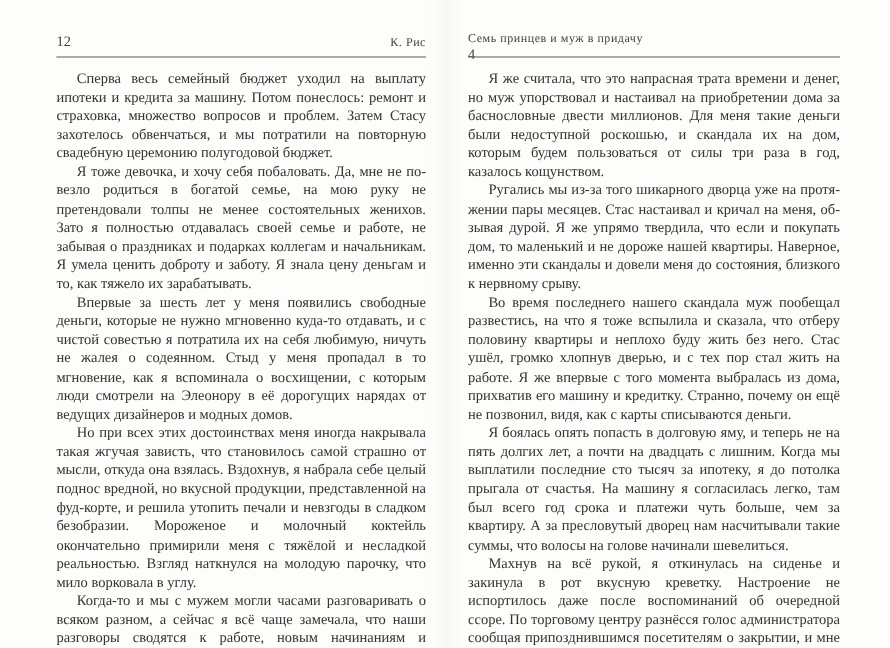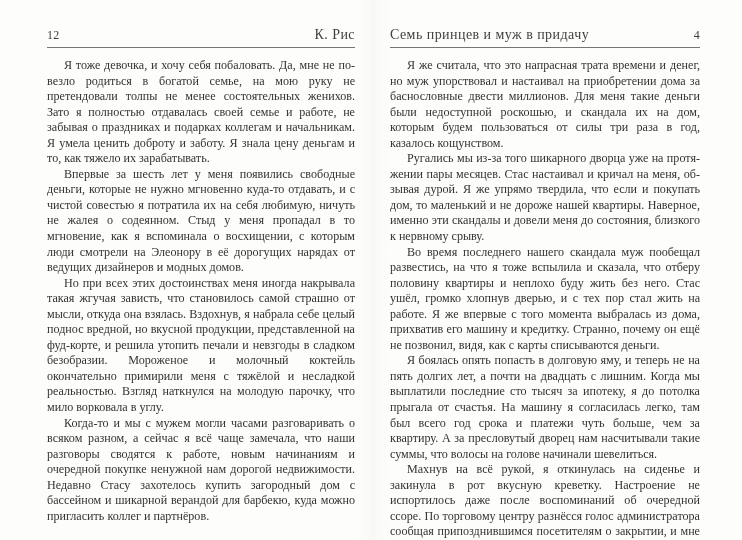--- a/index.html
+++ b/index.html
@@ -44,29 +44,29 @@
     top: 27px;
     height: 16px;
     display: flex;
     align-items: baseline;
     font-size: 11.5px;
     color: #4a4a48;
     letter-spacing: 0.35px;
     white-space: nowrap;
   }
   .page-left  .running-head { left: 47px; right: 16px; width: 308px; }
-  .page-right .running-head { left: 19px; right: 47px; width: 310px; }
+  .page-right .running-head { left: 19px; right: 47px; width: 310px; flex-direction: column; }
 
   .rh-folio {
     font-size: 12px;
     color: #3f3f3d;
     letter-spacing: 0.2px;
   }
   .rh-title {
-    font-size: 14px;
+    font-size: 10px;
     color: #42423f;
     letter-spacing: 0.45px;
   }
   .rh-spacer { flex: 1 1 auto; }
 
   .head-rule {
     position: absolute;
     top: 47px;
     height: 1px;
     background: #76766f;
@@ -100,20 +100,21 @@
 <div class="spread">
 
   <div class="page page-left">
     <div class="running-head">
       <span class="rh-folio">12</span>
       <span class="rh-spacer"></span>
       <span class="rh-title">К. Рис</span>
     </div>
     <div class="head-rule"></div>
     <div class="column">
+      <p>Сперва весь семейный бюджет уходил на выплату ипоте­ки и кредита за машину. Потом понеслось: ремонт и стра­ховка, множество вопросов и проблем. Затем Стасу захоте­лось обвенчаться, и мы потратили на повторную свадебную церемонию полугодовой бюджет.</p>
       <p>Я тоже девочка, и хочу себя побаловать. Да, мне не по­везло родиться в богатой семье, на мою руку не претендова­ли толпы не менее состоятельных женихов. Зато я полно­стью отдавалась своей семье и работе, не забывая о праздниках и подарках коллегам и начальникам. Я умела ценить доброту и заботу. Я знала цену деньгам и то, как тя­жело их зарабатывать.</p>
       <p>Впервые за шесть лет у меня появились свободные день­ги, которые не нужно мгновенно куда-то отдавать, и с чи­стой совестью я потратила их на себя любимую, ничуть не жалея о содеянном. Стыд у меня пропадал в то мгновение, как я вспоминала о восхищении, с которым люди смотрели на Элеонору в её дорогущих нарядах от ведущих дизайнеров и модных домов.</p>
       <p>Но при всех этих достоинствах меня иногда накрывала такая жгучая зависть, что становилось самой страшно от мысли, откуда она взялась. Вздохнув, я набрала себе целый поднос вредной, но вкусной продукции, представленной на фуд-корте, и решила утопить печали и невзгоды в сладком безобразии. Мороженое и молочный коктейль окончательно примирили меня с тяжёлой и несладкой реальностью. Взгляд наткнулся на молодую парочку, что мило ворковала в углу.</p>
       <p>Когда-то и мы с мужем могли часами разговаривать о вся­ком разном, а сейчас я всё чаще замечала, что наши разговоры сводятся к работе, новым начинаниям и очередной покупке ненужной нам дорогой недвижимости. Недавно Стасу захо­телось купить загородный дом с бассейном и шикарной веран­дой для барбекю, куда можно пригласить коллег и партнёров.</p>
     </div>
   </div>
 
   <div class="page page-right">
     <div class="running-head">
       <span class="rh-title">Семь принцев и муж в придачу</span>

